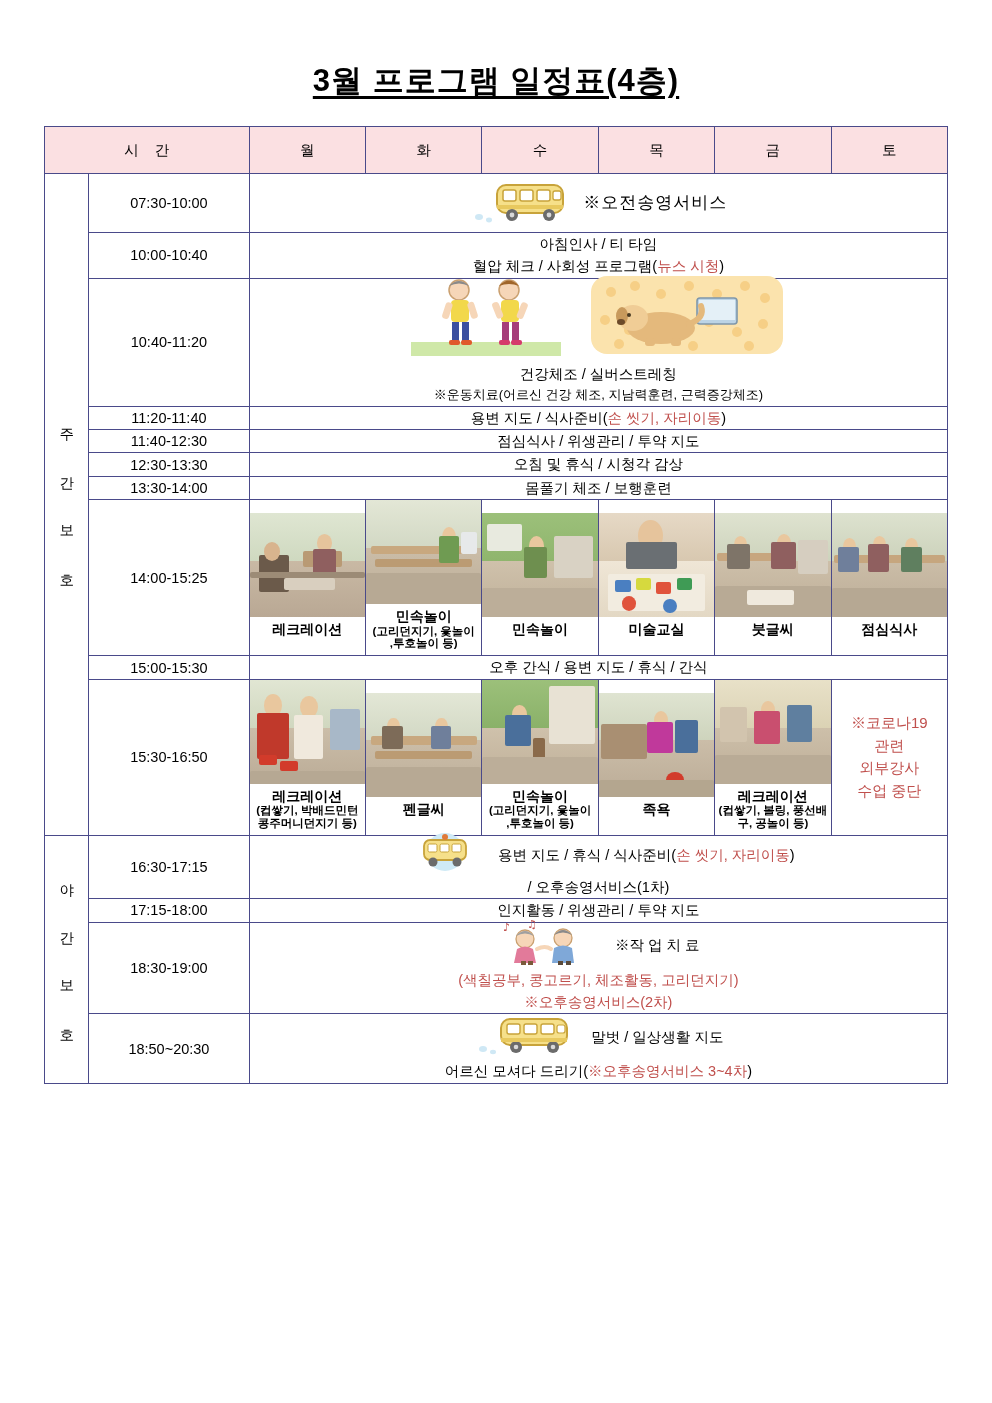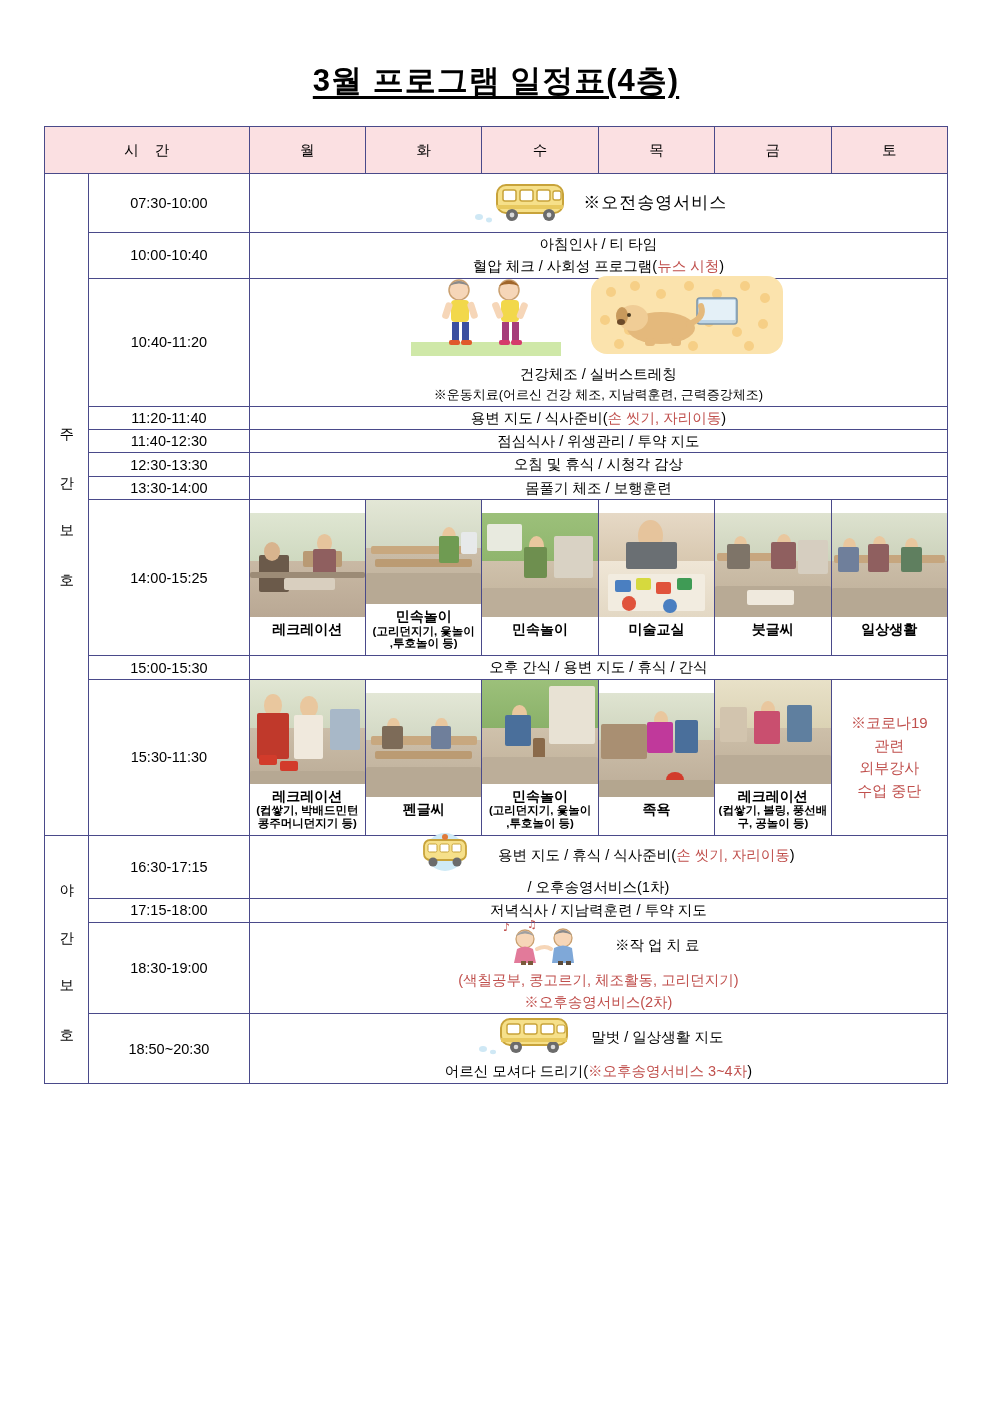--- a/index.html
+++ b/index.html
@@ -394,31 +394,31 @@
             <span class="obj" style="left:2%;top:40%;width:96%;height:8%;background:#c6a67e"></span>
             <span class="blob" style="left:10%;top:24%;width:11%;height:17%;background:#e9c79e"></span>
             <span class="blob" style="left:36%;top:22%;width:11%;height:17%;background:#e9c79e"></span>
             <span class="blob" style="left:64%;top:24%;width:11%;height:17%;background:#e9c79e"></span>
             <span class="obj" style="left:6%;top:32%;width:18%;height:24%;background:#6f7f9b"></span>
             <span class="obj" style="left:32%;top:30%;width:18%;height:26%;background:#8f5f5f"></span>
             <span class="obj" style="left:60%;top:32%;width:18%;height:24%;background:#5f7f5f"></span>
             <span class="obj" style="left:0;top:72%;width:100%;height:28%;background:#b6a893"></span>
           </span>
         </span>
-        <span class="cap">일상생활</span>
+        <span class="cap">점심식사</span>
       </td>
     </tr>
 
     <tr>
       <td class="timecell">15:00-15:30</td>
       <td colspan="6" class="wide">오후 간식 / 용변 지도 / 휴식 / 간식</td>
     </tr>
 
     <tr>
-      <td class="timecell">15:30-11:30</td>
+      <td class="timecell">15:30-16:50</td>
 
       <td class="photo-wrap">
         <span class="photo">
           <span class="ph">
             <span class="wall" style="background:linear-gradient(#e1e6d3,#d0d7bf)"></span>
             <span class="floor" style="background:linear-gradient(#cbbda8,#bbac97)"></span>
             <span class="blob" style="left:12%;top:14%;width:16%;height:22%;background:#e9c79e"></span>
             <span class="obj" style="left:6%;top:32%;width:28%;height:44%;background:#c0392b"></span>
             <span class="blob" style="left:44%;top:16%;width:15%;height:21%;background:#e9c79e"></span>
             <span class="obj" style="left:38%;top:34%;width:26%;height:42%;background:#f0e9dd"></span>
@@ -519,21 +519,21 @@
             </svg>
           </span>
           <span>용변 지도 / 휴식 / 식사준비(<span class="accent">손 씻기, 자리이동</span>)</span>
         </div>
         <span class="rowline">/ 오후송영서비스(1차)</span>
       </td>
     </tr>
 
     <tr>
       <td class="timecell">17:15-18:00</td>
-      <td colspan="6" class="wide">저녁식사 / 지남력훈련 / 투약 지도</td>
+      <td colspan="6" class="wide">인지활동 / 위생관리 / 투약 지도</td>
     </tr>
 
     <tr>
       <td class="timecell">18:30-19:00</td>
       <td colspan="6" class="wide">
         <div class="busrow" style="height:46px;gap:8px;">
           <span>
             <svg width="110" height="46" viewBox="0 0 110 46">
               <text x="6" y="12" font-size="11" fill="#c0504d" font-family="DejaVu Sans">♪</text>
               <text x="30" y="9" font-size="11" fill="#c0504d" font-family="DejaVu Sans">♫</text>

